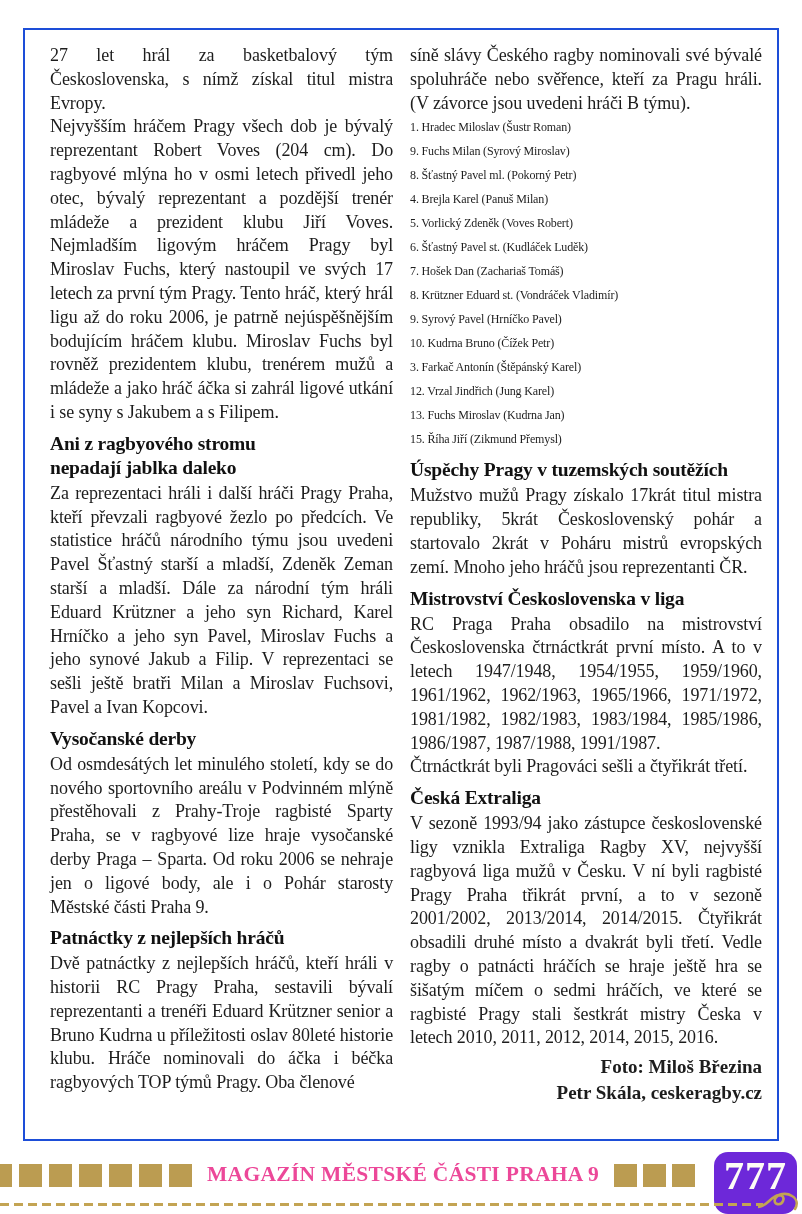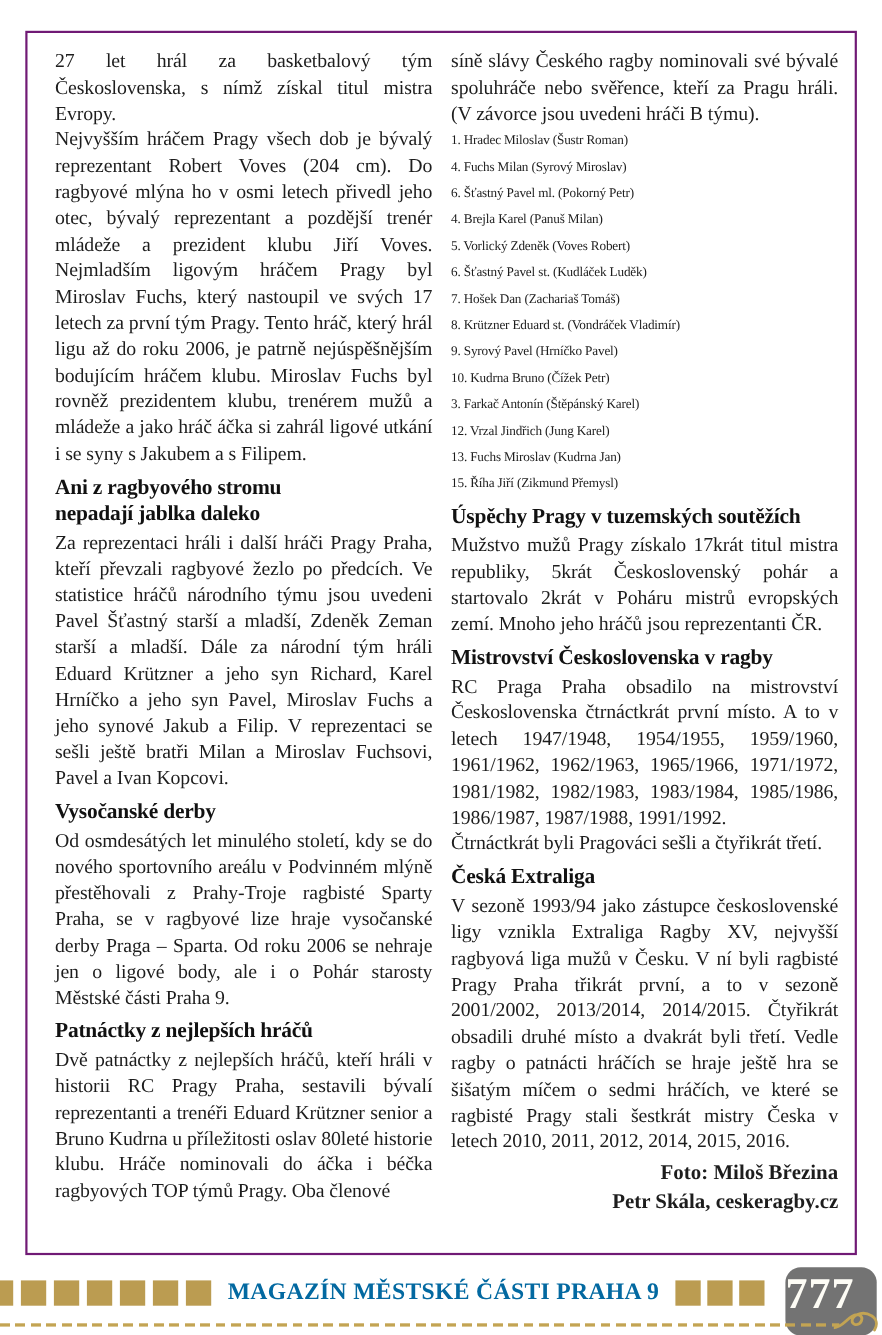--- a/index.html
+++ b/index.html
@@ -2,21 +2,21 @@
 <html><head>
 <meta charset="utf-8">
 <style>
   html,body{margin:0;padding:0;}
   body{
     width:802px;height:1214px;position:relative;background:#ffffff;
     font-family:"Liberation Serif",serif;color:#1d1d1d;overflow:hidden;
   }
   .content-box{
     position:absolute;left:23px;top:28px;width:756px;height:1113px;
-    border:2px solid #701a75;box-sizing:border-box;
+    border:2px solid #1d4ed8;box-sizing:border-box;
     display:flex;gap:17px;padding:14px 15px 0 25px;
   }
   .col{box-sizing:border-box;}
   .col-left{width:345px;}
   .col-right{width:354px;}
   .col p{
     margin:0;font-size:18px;line-height:23.8px;text-align:justify;
     letter-spacing:-0.1px;
   }
   .col h3{
@@ -34,27 +34,27 @@
   .footer-bar{
     position:absolute;left:0;top:1163px;height:24px;
     display:flex;align-items:center;
   }
   .sqrow{display:flex;gap:7px;align-items:center;}
   .sqrow-right{gap:6px;}
   .sq{width:23px;height:23px;background:#bb9c51;flex:0 0 auto;}
   .sqrow-left .sq:first-child{width:12px;}
   .footer-title{
     margin:0 15px;font-family:"Liberation Serif",serif;font-weight:bold;
-    font-size:21.5px;color:#0369a1;white-space:nowrap;letter-spacing:0.3px;
+    font-size:21.5px;color:#ec4899;white-space:nowrap;letter-spacing:0.3px;
     transform:translateY(-1px);
   }
   .page-badge{
     position:absolute;left:714px;top:1152px;width:83px;height:62px;
-    background:#737373;border-radius:14px;box-sizing:border-box;
-    display:flex;justify-content:flex-start;align-items:flex-start;
+    background:#6d28d9;border-radius:14px;box-sizing:border-box;
+    display:flex;justify-content:center;align-items:flex-start;
   }
   .page-badge span{
     font-family:"Liberation Serif",serif;font-weight:bold;font-size:40px;
     line-height:48px;color:#fdfcf5;letter-spacing:1px;
   }
   .cut-line{
     position:absolute;left:0;top:1203px;width:763px;height:3px;
     background:repeating-linear-gradient(90deg,#c3a453 0 9px,transparent 9px 14px);
   }
   .cut-flourish{position:absolute;left:758px;top:1190px;}
@@ -71,38 +71,38 @@
       <p>Za reprezentaci hráli i další hráči Pragy Praha, kteří převzali ragbyové žezlo po předcích. Ve statistice hráčů národního týmu jsou uvedeni Pavel Šťastný starší a mladší, Zdeněk Zeman starší a mladší. Dále za národní tým hráli Eduard Krützner a jeho syn Richard, Karel Hrníčko a jeho syn Pavel, Miroslav Fuchs a jeho synové Jakub a Filip. V reprezentaci se sešli ještě bratři Milan a Miroslav Fuchsovi, Pavel a Ivan Kopcovi.</p>
       <h3>Vysočanské derby</h3>
       <p>Od osmdesátých let minulého století, kdy se do nového sportovního areálu v Podvinném mlýně přestěhovali z Prahy-Troje ragbisté Sparty Praha, se v ragbyové lize hraje vysočanské derby Praga – Sparta. Od roku 2006 se nehraje jen o ligové body, ale i o Pohár starosty Městské části Praha 9.</p>
       <h3>Patnáctky z nejlepších hráčů</h3>
       <p>Dvě patnáctky z nejlepších hráčů, kteří hráli v historii RC Pragy Praha, sestavili bývalí reprezentanti a trenéři Eduard Krützner senior a Bruno Kudrna u příležitosti oslav 80leté historie klubu. Hráče nominovali do áčka i béčka ragbyových TOP týmů Pragy. Oba členové</p>
     </div>
   <div class="col col-right" id="col-right">
       <p>síně slávy Českého ragby nominovali své bývalé spoluhráče nebo svěřence, kteří za Pragu hráli. (V závorce jsou uvedeni hráči B týmu).</p>
       <div class="plist">
         <div class="plist-item">1. Hradec Miloslav (Šustr Roman)</div>
-        <div class="plist-item">4. Fuchs Milan (Syrový Miroslav)</div>
-        <div class="plist-item">6. Šťastný Pavel ml. (Pokorný Petr)</div>
+        <div class="plist-item">9. Fuchs Milan (Syrový Miroslav)</div>
+        <div class="plist-item">8. Šťastný Pavel ml. (Pokorný Petr)</div>
         <div class="plist-item">4. Brejla Karel (Panuš Milan)</div>
         <div class="plist-item">5. Vorlický Zdeněk (Voves Robert)</div>
         <div class="plist-item">6. Šťastný Pavel st. (Kudláček Luděk)</div>
         <div class="plist-item">7. Hošek Dan (Zachariaš Tomáš)</div>
         <div class="plist-item">8. Krützner Eduard st. (Vondráček Vladimír)</div>
         <div class="plist-item">9. Syrový Pavel (Hrníčko Pavel)</div>
         <div class="plist-item">10. Kudrna Bruno (Čížek Petr)</div>
         <div class="plist-item">3. Farkač Antonín (Štěpánský Karel)</div>
         <div class="plist-item">12. Vrzal Jindřich (Jung Karel)</div>
         <div class="plist-item">13. Fuchs Miroslav (Kudrna Jan)</div>
         <div class="plist-item">15. Říha Jiří (Zikmund Přemysl)</div>
       </div>
       <h3>Úspěchy Pragy v tuzemských soutěžích</h3>
       <p>Mužstvo mužů Pragy získalo 17krát titul mistra republiky, 5krát Československý pohár a startovalo 2krát v Poháru mistrů evropských zemí. Mnoho jeho hráčů jsou reprezentanti ČR.</p>
-      <h3>Mistrovství Československa v ragby</h3>
-      <p>RC Praga Praha obsadilo na mistrovství Československa čtrnáctkrát první místo. A to v letech 1947/1948, 1954/1955, 1959/1960, 1961/1962, 1962/1963, 1965/1966, 1971/1972, 1981/1982, 1982/1983, 1983/1984, 1985/1986, 1986/1987, 1987/1988, 1991/1992.</p>
+      <h3>Mistrovství Československa v liga</h3>
+      <p>RC Praga Praha obsadilo na mistrovství Československa čtrnáctkrát první místo. A to v letech 1947/1948, 1954/1955, 1959/1960, 1961/1962, 1962/1963, 1965/1966, 1971/1972, 1981/1982, 1982/1983, 1983/1984, 1985/1986, 1986/1987, 1987/1988, 1991/1987.</p>
       <p>Čtrnáctkrát byli Pragováci sešli a čtyřikrát třetí.</p>
       <h3>Česká Extraliga</h3>
       <p>V sezoně 1993/94 jako zástupce československé ligy vznikla Extraliga Ragby XV, nejvyšší ragbyová liga mužů v Česku. V ní byli ragbisté Pragy Praha třikrát první, a to v sezoně 2001/2002, 2013/2014, 2014/2015. Čtyřikrát obsadili druhé místo a dvakrát byli třetí. Vedle ragby o patnácti hráčích se hraje ještě hra se šišatým míčem o sedmi hráčích, ve které se ragbisté Pragy stali šestkrát mistry Česka v letech 2010, 2011, 2012, 2014, 2015, 2016.</p>
       <div class="signature">
         <div>Foto: Miloš Březina</div>
         <div>Petr Skála, ceskeragby.cz</div>
       </div>
     </div>
 </div>
 

